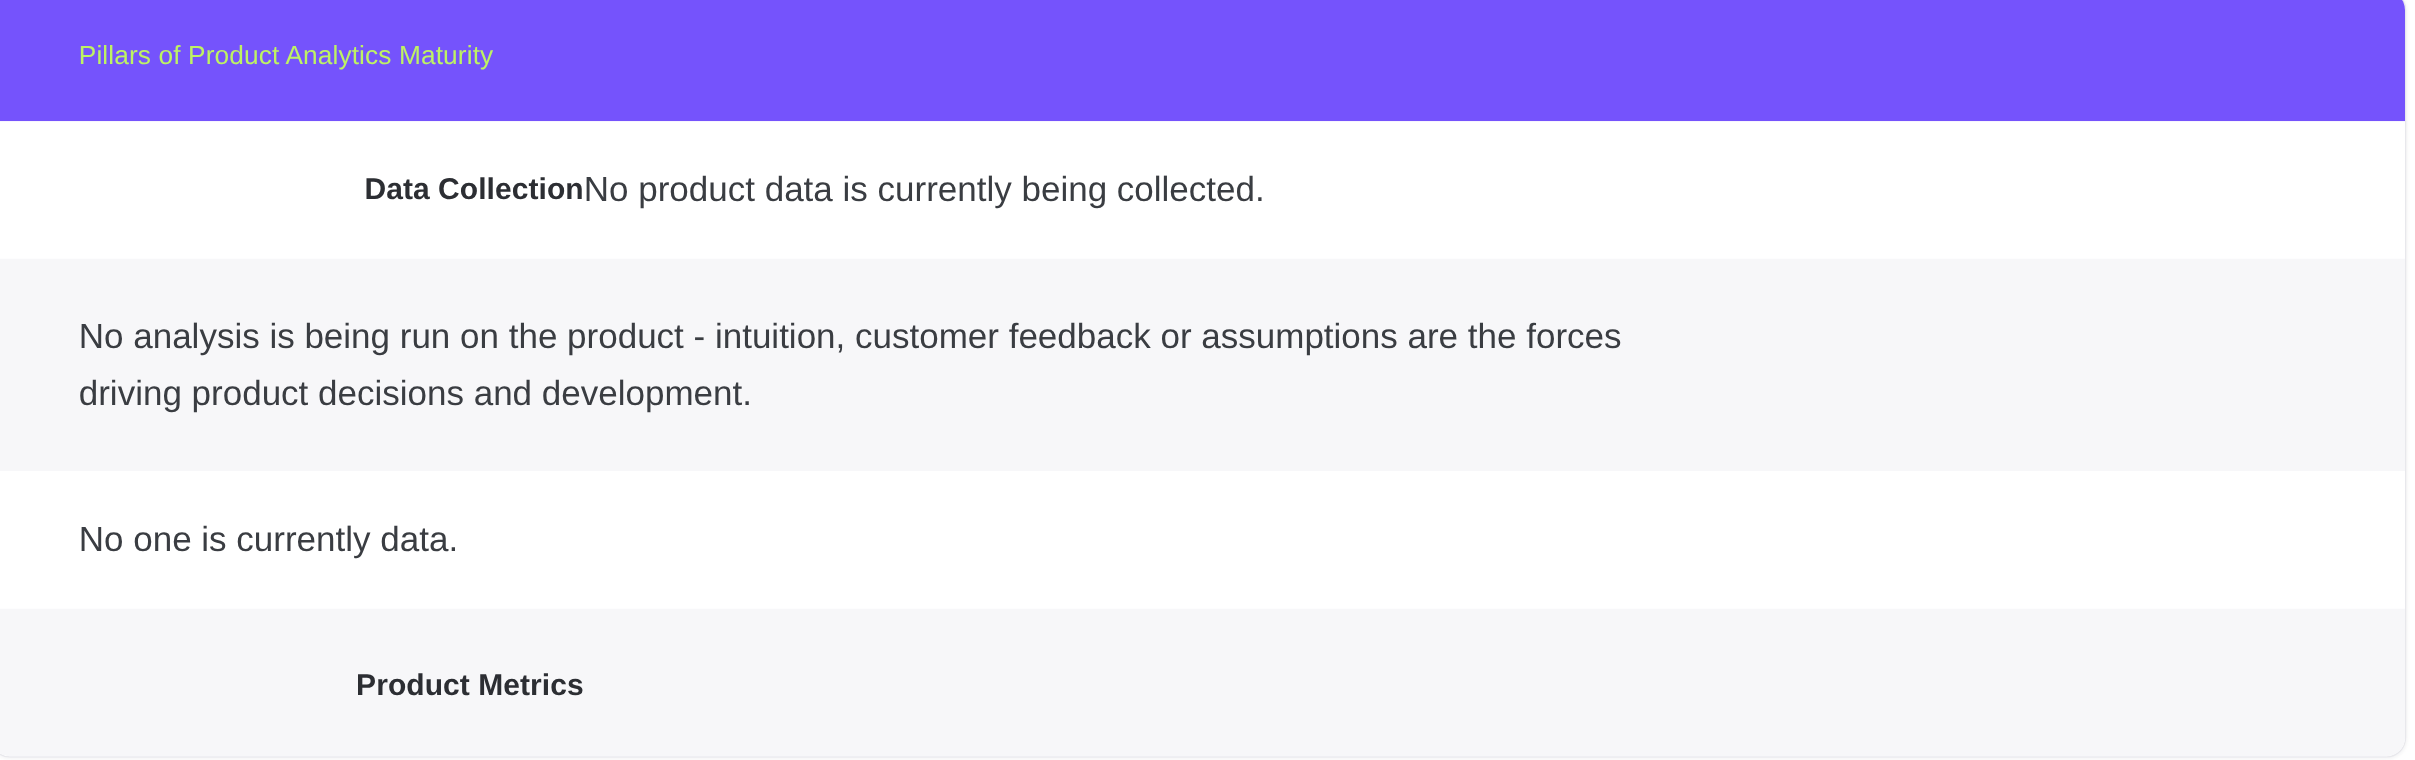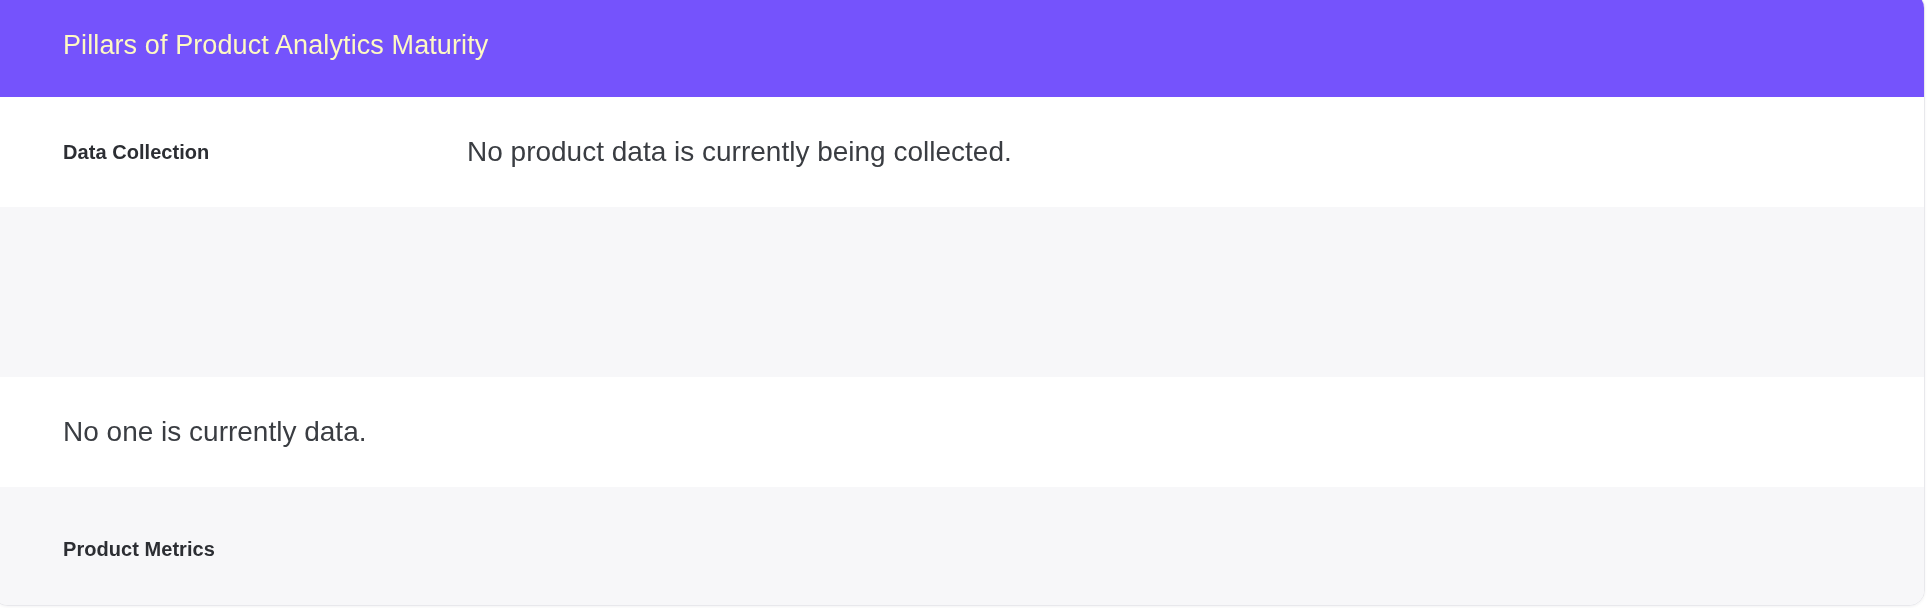--- a/index.html
+++ b/index.html
@@ -32,22 +32,22 @@
   #card-header {
     height: 104px;
     background: #7553fc;
     display: flex;
     align-items: center;
     padding-left: 70px;
     box-sizing: border-box;
   }
 
   #card-title {
-    color: #fef9c3;
-    font-size: 27px;
+    color: #bef264;
+    font-size: 21px;
     font-weight: 500;
     letter-spacing: 0.1px;
     line-height: 1.2;
   }
 
   .pillar-row {
     display: flex;
     align-items: center;
     box-sizing: border-box;
     padding-left: 70px;
@@ -61,24 +61,25 @@
   }
 
   .row-h-1 { height: 110px; }
   .row-h-2 { height: 170px; }
   .row-h-3 { height: 110px; }
   .row-h-4 { height: 124px; }
 
   .pillar-label {
     width: 404px;
     flex: 0 0 404px;
-    font-size: 20px;
+    font-size: 24px;
     font-weight: 600;
     color: #2c2e33;
     letter-spacing: 0.05px;
+    text-align: right;
   }
 
   .pillar-desc {
     flex: 1 1 auto;
     font-size: 28px;
     font-weight: 400;
     color: #3a3d42;
     line-height: 1.63;
     max-width: 1250px;
   }
@@ -91,20 +92,21 @@
   <div id="card-header">
     <div id="card-title">Pillars of Product Analytics Maturity</div>
   </div>
 
   <div class="pillar-row plain row-h-1">
     <div class="pillar-label">Data Collection</div>
     <div class="pillar-desc">No product data is currently being collected.</div>
   </div>
 
   <div class="pillar-row alt row-h-2">
+    <div class="pillar-desc">No analysis is being run on the product - intuition, customer feedback or assumptions are the forces driving product decisions and development.</div>
   </div>
 
   <div class="pillar-row plain row-h-3">
     <div class="pillar-desc">No one is currently data.</div>
   </div>
 
   <div class="pillar-row alt row-h-4">
     <div class="pillar-label">Product Metrics</div>
   </div>
 

